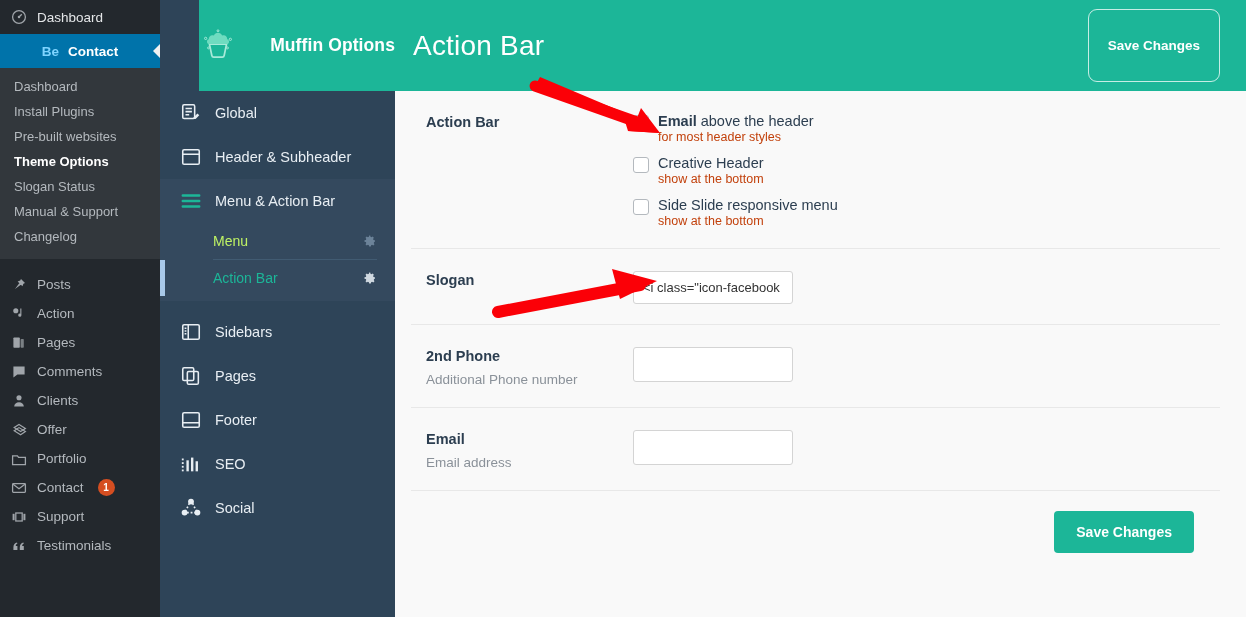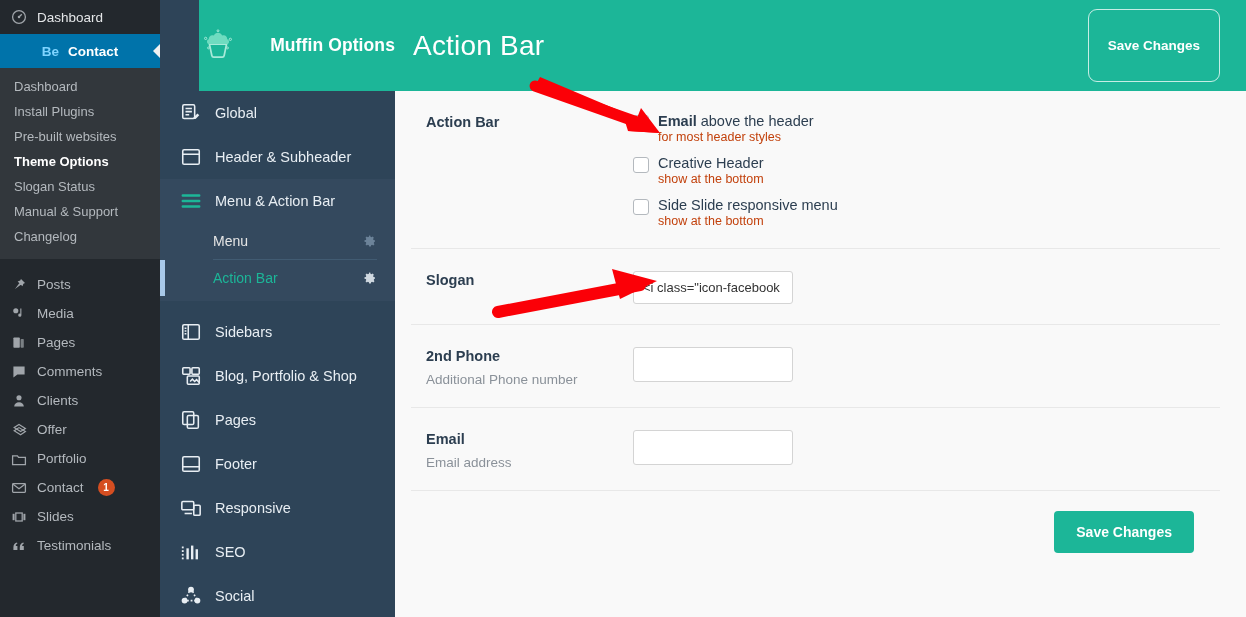--- a/index.html
+++ b/index.html
@@ -68,21 +68,21 @@
     color: #e8eef3; font-size: 14.5px; position: relative;
   }
   .mf-item.active { background: #34495e; }
   .mf-item .mf-ico { width: 22px; height: 22px; flex-shrink: 0; color: #e8eef3; }
   .mf-item.active .mf-ico { color: #1cb698; }
   .mf-ico svg { width: 100%; height: 100%; }
   .mf-sublist { background: #34495e; padding-bottom: 6px; }
   .mf-sub {
     display: flex; align-items: center; justify-content: space-between;
     height: 36px; margin: 0 18px 0 53px;
-    color: #e5e5e5; font-size: 14px; position: relative;
+    color: #bef264; font-size: 14px; position: relative;
   }
   .mf-sub + .mf-sub { border-top: 1px solid #415b72; }
   .mf-sub.current { color: #1cb698; }
   .mf-sub .gear { width: 14px; height: 14px; color: #6c8399; }
   .mf-sub.current .gear { color: #cfd8e0; }
   .mf-sub .gear svg { width: 100%; height: 100%; fill: currentColor; }
   .mf-active-bar {
     position: absolute; left: 0; width: 5px; height: 36px;
     background: #a8c8e8;
   }
@@ -191,21 +191,21 @@
       <span>Posts</span>
     </div>
 
     <div class="wp-item">
       <span class="wp-icon">
         <svg viewBox="0 0 20 20">
             <circle cx="6" cy="6" r="3.2"></circle>
             <path d="M11 3h2v8.5a2 2 0 11-1.4-1.9V3z"></path>
           </svg>
       </span>
-      <span>Media</span>
+      <span>Action</span>
     </div>
 
     <div class="wp-item">
       <span class="wp-icon">
         <svg viewBox="0 0 20 20">
             <rect x="3" y="3" width="8" height="13" rx="1"></rect>
             <rect x="12" y="5" width="4" height="11" rx="1" opacity=".7"></rect>
           </svg>
       </span>
       <span>Pages</span>
@@ -261,21 +261,21 @@
     </div>
 
     <div class="wp-item">
       <span class="wp-icon">
         <svg viewBox="0 0 20 20">
             <rect x="2" y="6" width="2.5" height="8"></rect>
             <rect x="6" y="5" width="8" height="10" fill="none" stroke="currentColor" stroke-width="1.6"></rect>
             <rect x="15.5" y="6" width="2.5" height="8"></rect>
           </svg>
       </span>
-      <span>Slides</span>
+      <span>Support</span>
     </div>
 
     <div class="wp-item">
       <span class="wp-icon">
         <svg viewBox="0 0 20 20">
             <path d="M3 12c0-4 2-6 4.5-6.5L8 7C6.7 7.6 6 8.6 6 10h2v5H3zm8 0c0-4 2-6 4.5-6.5L16 7c-1.3.6-2 1.6-2 3h2v5h-5z"></path>
           </svg>
       </span>
       <span>Testimonials</span>
     </div>
@@ -356,31 +356,20 @@
       <span class="mf-ico">
         <svg viewBox="0 0 24 24" fill="none" stroke="currentColor" stroke-width="1.7">
             <rect x="3" y="4" width="18" height="16" rx="1.5"></rect>
             <path d="M9 4v16"></path>
             <path d="M5 8h2M5 11h2M5 14h2"></path>
           </svg>
       </span>
       <span>Sidebars</span>
     </div>
 
-    <div class="mf-item">
-      <span class="mf-ico">
-        <svg viewBox="0 0 24 24" fill="none" stroke="currentColor" stroke-width="1.7">
-            <rect x="3" y="3" width="8" height="7" rx="1"></rect>
-            <rect x="13" y="3" width="8" height="7" rx="1"></rect>
-            <rect x="8" y="12" width="13" height="9" rx="1"></rect>
-            <path d="M11 18l2.5-2.5L16 18l2-2 3 3"></path>
-          </svg>
-      </span>
-      <span>Blog, Portfolio &amp; Shop</span>
-    </div>
 
     <div class="mf-item">
       <span class="mf-ico">
         <svg viewBox="0 0 24 24" fill="none" stroke="currentColor" stroke-width="1.7">
             <rect x="3" y="3" width="12" height="14" rx="1.5"></rect>
             <rect x="8" y="7" width="12" height="14" rx="1.5"></rect>
           </svg>
       </span>
       <span>Pages</span>
     </div>
@@ -388,30 +377,20 @@
     <div class="mf-item">
       <span class="mf-ico">
         <svg viewBox="0 0 24 24" fill="none" stroke="currentColor" stroke-width="1.7">
             <rect x="3" y="4" width="18" height="16" rx="1.5"></rect>
             <path d="M3 15h18"></path>
           </svg>
       </span>
       <span>Footer</span>
     </div>
 
-    <div class="mf-item">
-      <span class="mf-ico">
-        <svg viewBox="0 0 24 24" fill="none" stroke="currentColor" stroke-width="1.7">
-            <rect x="2" y="5" width="13" height="9" rx="1.2"></rect>
-            <path d="M5 18h8"></path>
-            <rect x="15" y="9" width="7" height="11" rx="1.2"></rect>
-          </svg>
-      </span>
-      <span>Responsive</span>
-    </div>
 
     <div class="mf-item">
       <span class="mf-ico">
         <svg viewBox="0 0 24 24" fill="currentColor">
             <rect x="2" y="6" width="2" height="2"></rect>
             <rect x="2" y="10" width="2" height="2"></rect>
             <rect x="2" y="14" width="2" height="2"></rect>
             <rect x="2" y="18" width="2" height="2"></rect>
             <rect x="7" y="8" width="2.6" height="12"></rect>
             <rect x="12" y="5" width="2.6" height="15"></rect>

